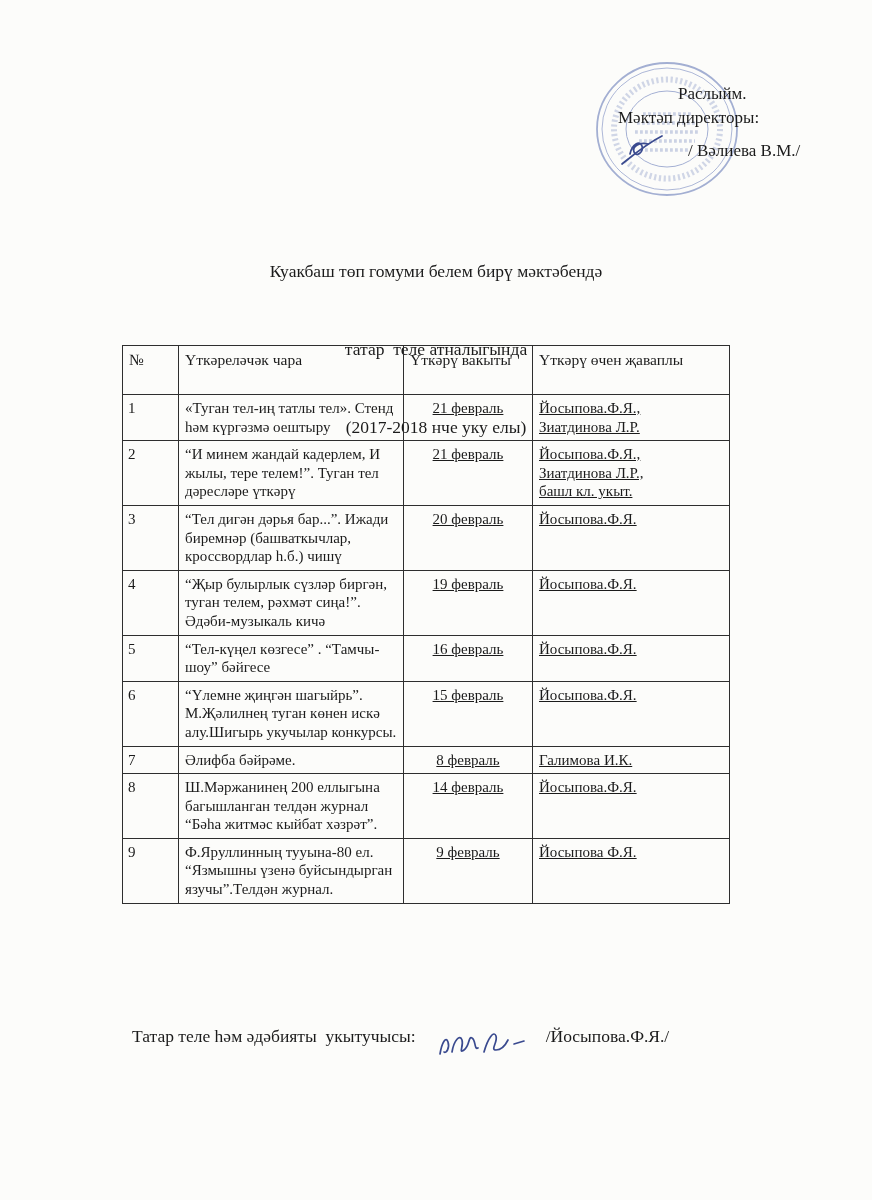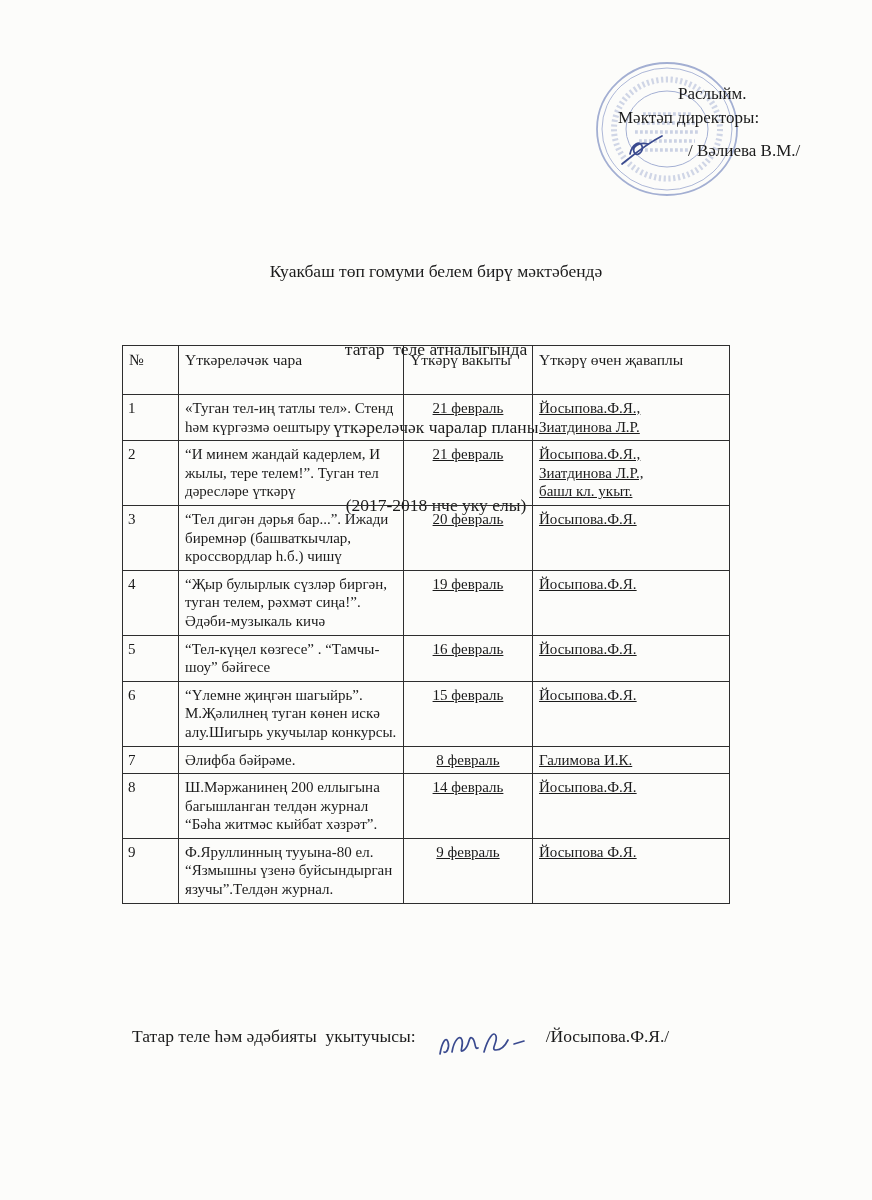--- a/index.html
+++ b/index.html
@@ -59,21 +59,20 @@
         <path d="M12 20 C14 10 22 6 24 12 C26 18 18 24 16 18 C14 12 22 8 30 10" stroke-width="1.7"></path>
         <path d="M4 30 C14 22 28 10 44 2" stroke-width="1.7"></path>
       </svg>
       <span>/  Вәлиева В.М./</span>
     </div>
   </div>
 
   <div class="title">
     <div>Куакбаш төп гомуми белем бирү мәктәбендә</div>
     <div>татар  теле атналыгында</div>
-    <div>үткәреләчәк чаралар планы</div>
     <div>(2017-2018 нче уку елы)</div>
   </div>
 
   <table class="events">
     <colgroup>
       <col style="width:56px">
         <col style="width:225px">
         <col style="width:129px">
         <col style="width:197px">
     </colgroup>

